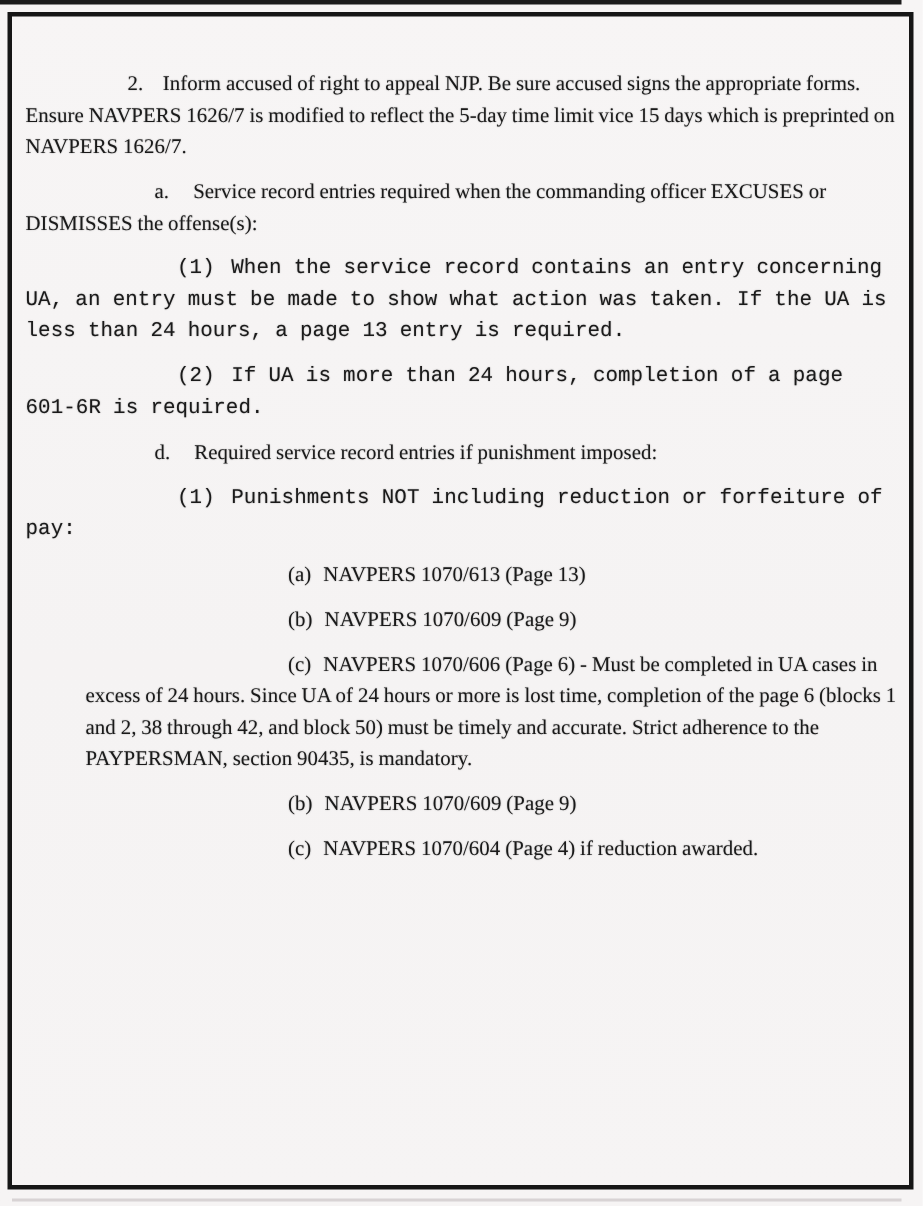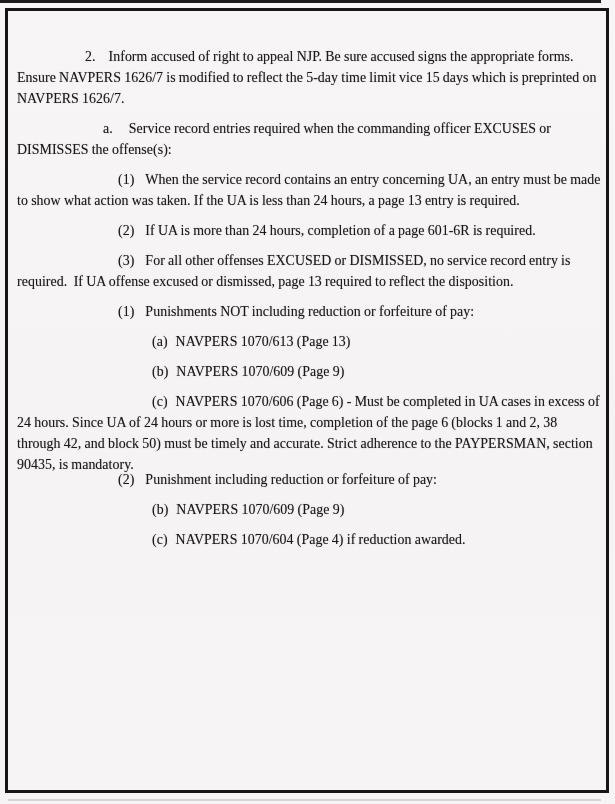--- a/index.html
+++ b/index.html
@@ -54,44 +54,43 @@
     line-height: 21px;
     letter-spacing: 0.05px;
     word-spacing: -0.3px;
     text-shadow: 0 0 1px rgba(26,26,26,0.4);
   }
   .para {
     margin: 0 0 9px 0;
   }
   .para.lvl1 { text-indent: 68px; }
   .para.lvl2 { text-indent: 86px; }
-  .para.lvl3 { text-indent: 101px; }
-  .para.lvl4 { text-indent: 135px; }
+  .para.lvl3 { text-indent: 101px; font-family: Liberation Mono, monospace; }
+  .para.lvl4 { text-indent: 135px; margin-left: 40px; }
   .para.tight { margin-top: -15px; }
   .plabel { display: inline; }
   .lvl1 .plabel { margin-right: 13px; }
   .lvl2 .plabel { margin-right: 16px; }
   .lvl3 .plabel { margin-right: 11px; }
   .lvl4 .plabel { margin-right: 8px; }
   .ptext { white-space: pre-wrap; }
 </style>
 </head>
 <body>
 
 <div class="scan">
   <div class="top-edge-line"></div>
   <div class="frame"></div>
   <div class="doc-body">
       <p class="para lvl1"><span class="plabel">2.</span><span class="ptext">Inform accused of right to appeal NJP. Be sure accused signs the appropriate forms. Ensure NAVPERS 1626/7 is modified to reflect the 5-day time limit vice 15 days which is preprinted on NAVPERS 1626/7.</span></p>
       <p class="para lvl2"><span class="plabel">a.</span><span class="ptext">Service record entries required when the commanding officer EXCUSES or DISMISSES the offense(s):</span></p>
       <p class="para lvl3"><span class="plabel">(1)</span><span class="ptext">When the service record contains an entry concerning UA, an entry must be made to show what action was taken. If the UA is less than 24 hours, a page 13 entry is required.</span></p>
       <p class="para lvl3"><span class="plabel">(2)</span><span class="ptext">If UA is more than 24 hours, completion of a page 601-6R is required.</span></p>
-      <p class="para lvl3"><span class="plabel">(3)</span><span class="ptext">For all other offenses EXCUSED or DISMISSED, no service record entry is required.  If UA offense excused or dismissed, page 13 required to reflect the disposition.</span></p>
+      <p class="para lvl2"><span class="plabel">d.</span><span class="ptext">Required service record entries if punishment imposed:</span></p>
       <p class="para lvl3"><span class="plabel">(1)</span><span class="ptext">Punishments NOT including reduction or forfeiture of pay:</span></p>
       <p class="para lvl4"><span class="plabel">(a)</span><span class="ptext">NAVPERS 1070/613 (Page 13)</span></p>
       <p class="para lvl4"><span class="plabel">(b)</span><span class="ptext">NAVPERS 1070/609 (Page 9)</span></p>
       <p class="para lvl4"><span class="plabel">(c)</span><span class="ptext">NAVPERS 1070/606 (Page 6) - Must be completed in UA cases in excess of 24 hours. Since UA of 24 hours or more is lost time, completion of the page 6 (blocks 1 and 2, 38 through 42, and block 50) must be timely and accurate. Strict adherence to the PAYPERSMAN, section 90435, is mandatory.</span></p>
-      <p class="para lvl3 tight"><span class="plabel">(2)</span><span class="ptext">Punishment including reduction or forfeiture of pay:</span></p>
       <p class="para lvl4"><span class="plabel">(b)</span><span class="ptext">NAVPERS 1070/609 (Page 9)</span></p>
       <p class="para lvl4"><span class="plabel">(c)</span><span class="ptext">NAVPERS 1070/604 (Page 4) if reduction awarded.</span></p>
     </div>
   <div class="bottom-edge-line"></div>
 </div>
 
 </body></html>

